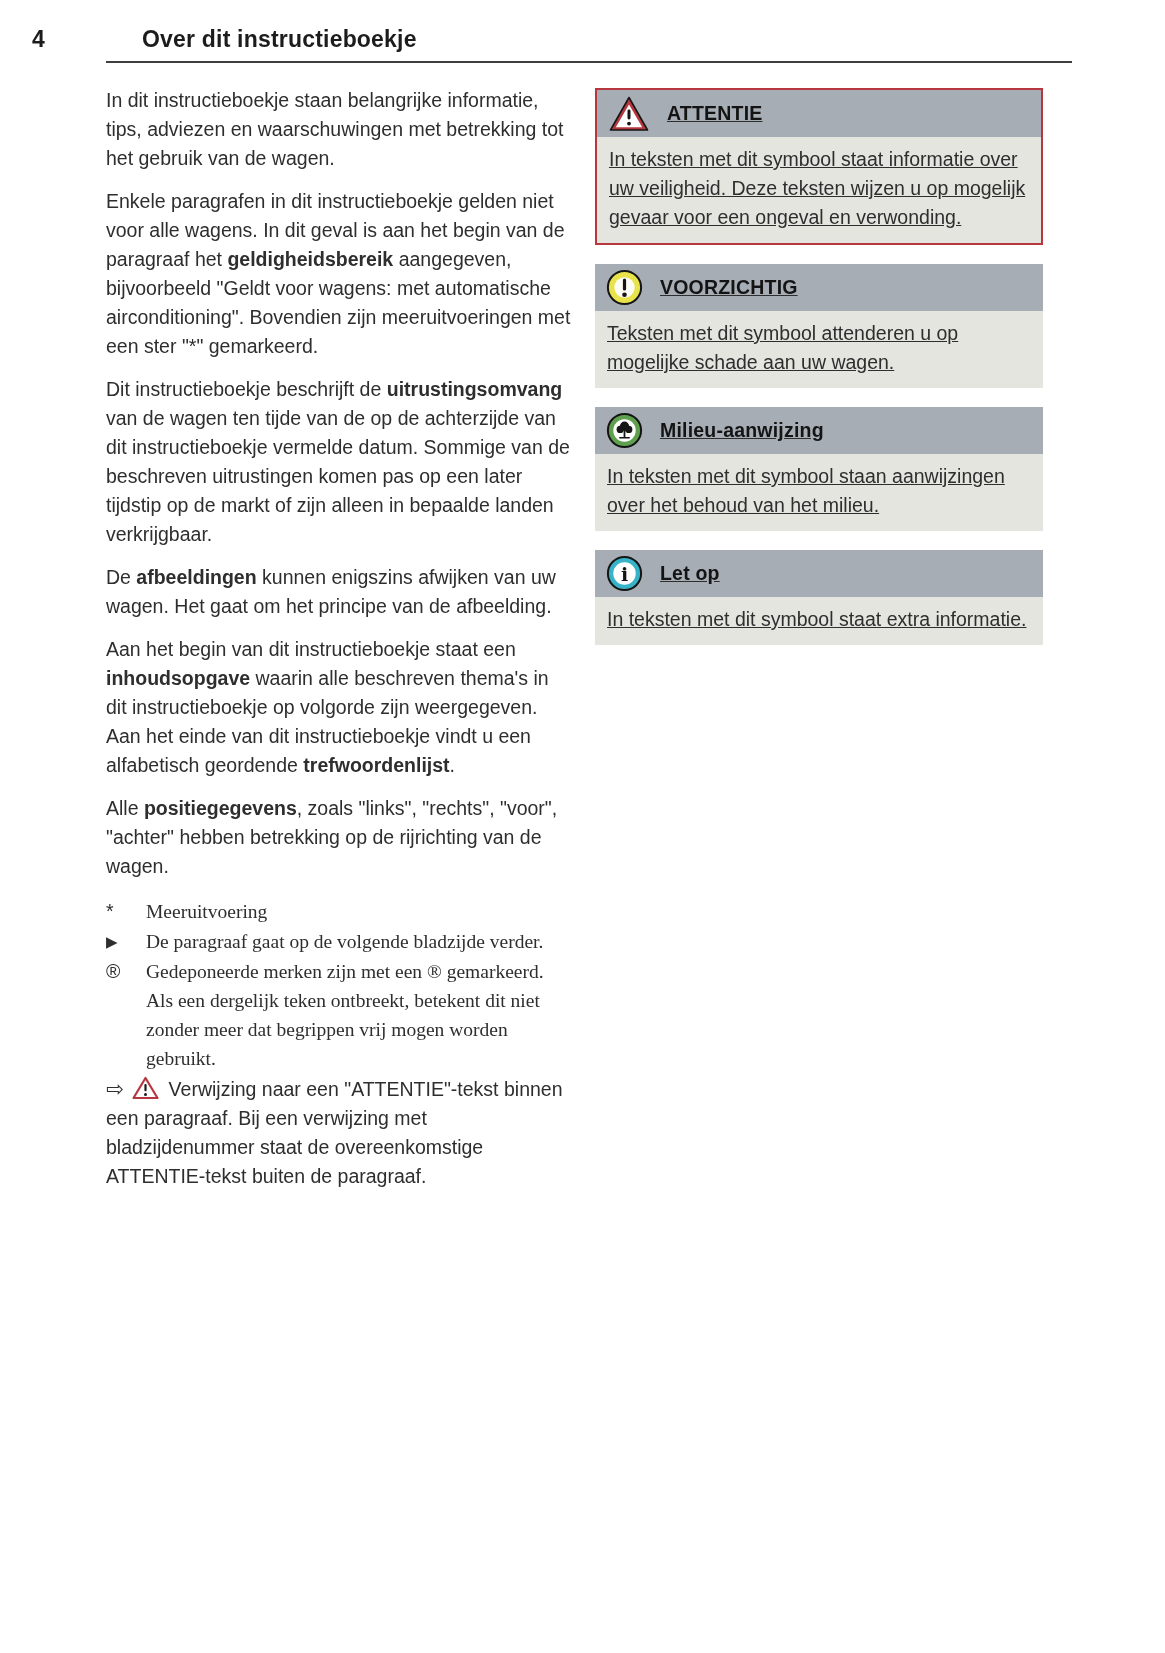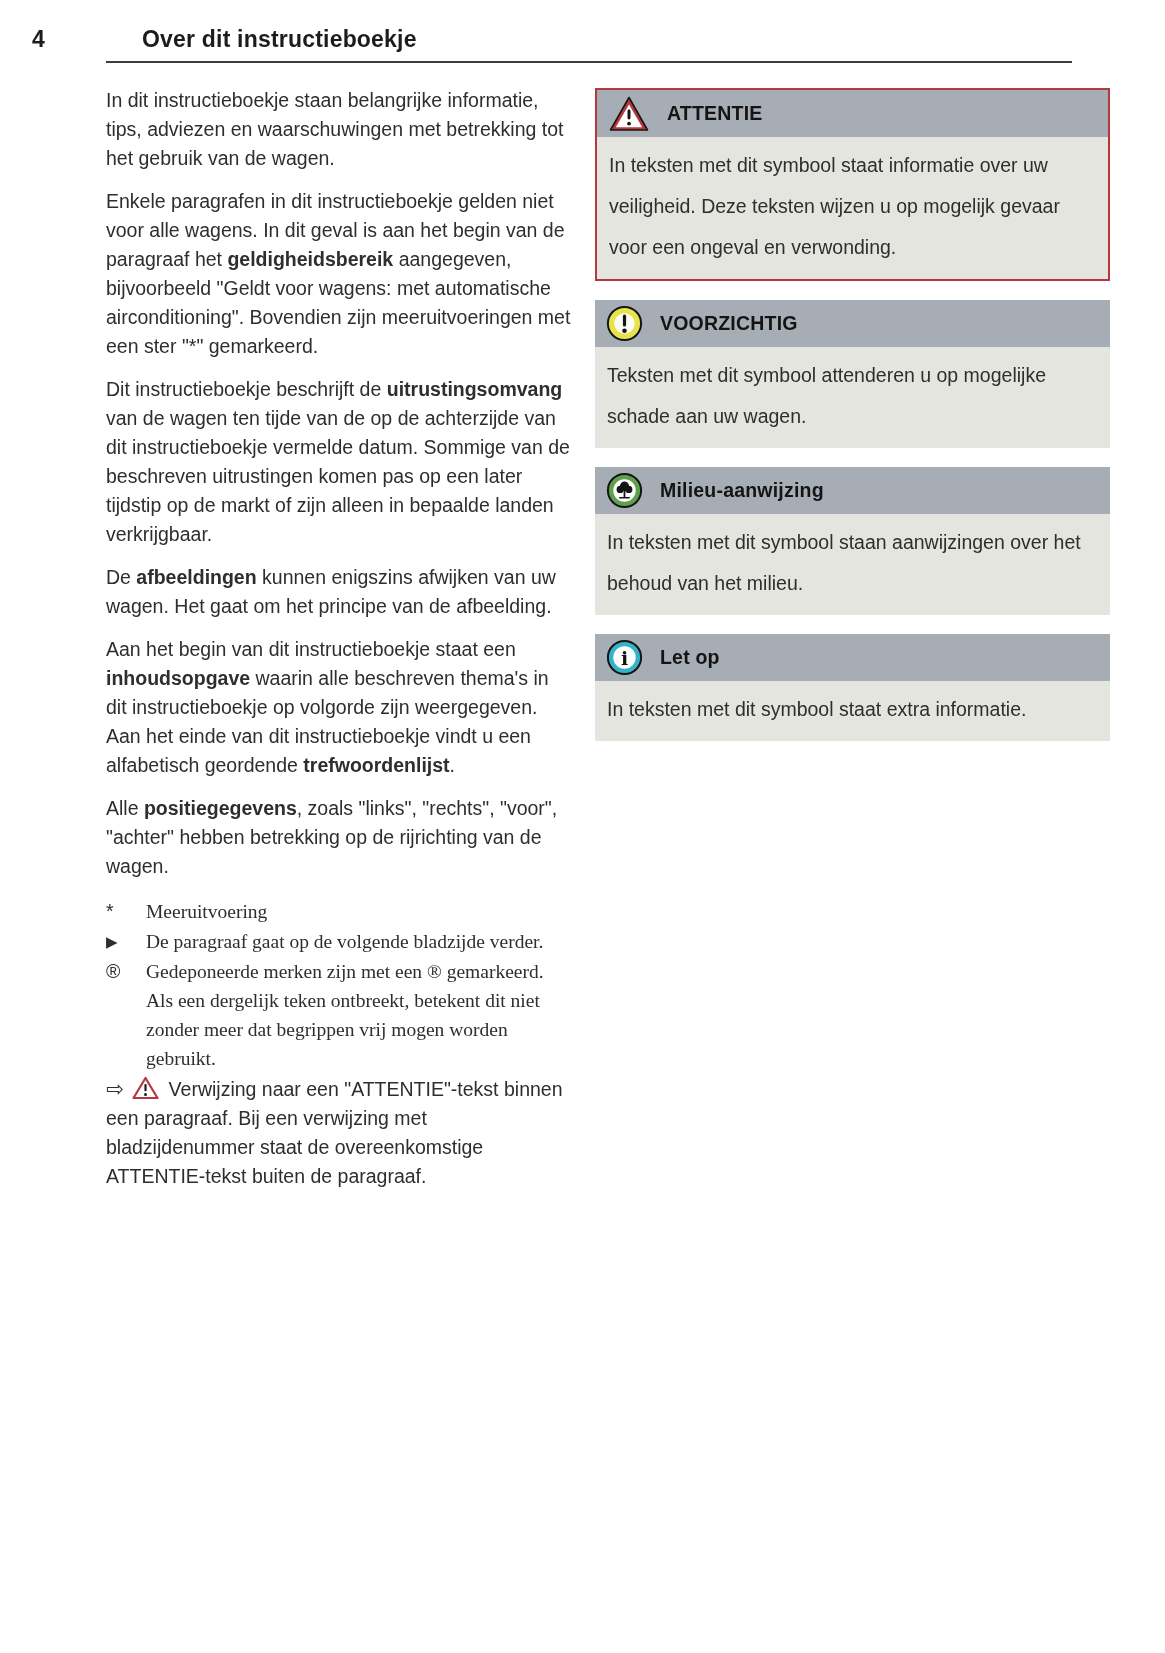--- a/index.html
+++ b/index.html
@@ -39,37 +39,37 @@
   .legend{margin-top:16px;}
   .legend-item{display:flex;margin-bottom:1px;}
   .legend-sym{flex:none;width:40px;}
   .legend-sym.tri{font-size:15px;line-height:29px;}
   .legend-text{flex:1;font-family:Liberation Serif, serif;}
   
   .ref-para{margin-top:16px;}
   .ref-arrow{font-size:21px;margin-right:4px;}
   .ref-tri{vertical-align:-4px;margin:0 10px 0 4px;}
   
-  .right-column{position:absolute;left:595px;top:88px;width:515px;}
+  .right-column{position:absolute;left:595px;top:88px;width:448px;text-decoration:underline;}
   .notice-box{
     background:#e4e5df;margin-bottom:19px;
   }
   .notice-box.attentie{border:2px solid #b6383e;}
   .notice-header{
     background:#a6adb4;height:47px;
     display:flex;align-items:center;
     padding-left:11px;
   }
   .notice-header .hdr-icon{flex:none;margin-right:17px;display:block;}
   .notice-title{
     font-size:19.5px;font-weight:bold;color:#141414;letter-spacing:.2px;
   }
   .notice-body{
     padding:8px 14px 11px 12px;
-    font-size:19.5px;line-height:41px;color:#2e2e2e;
+    font-size:19.5px;line-height:29px;color:#2e2e2e;
   }
 </style>
 </head>
 <body>
 
 <div class="page">
 
   <div class="page-number">4</div>
   <div class="page-title">Over dit instructieboekje</div>
   <div class="header-rule"></div>

